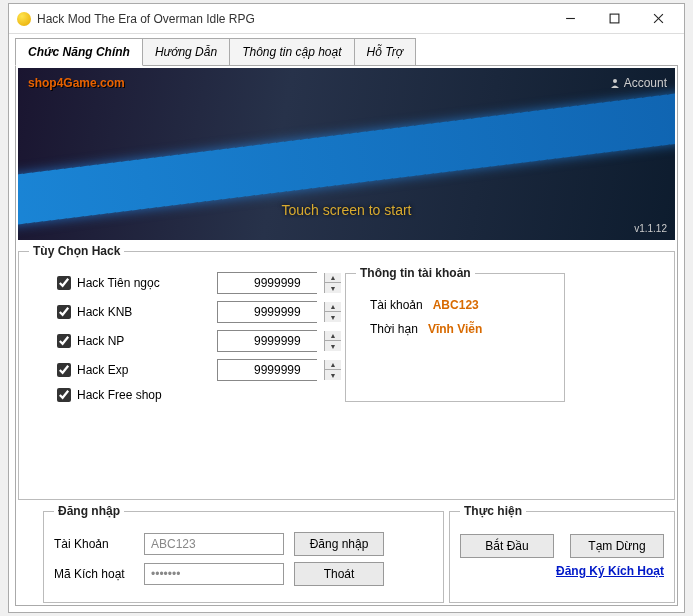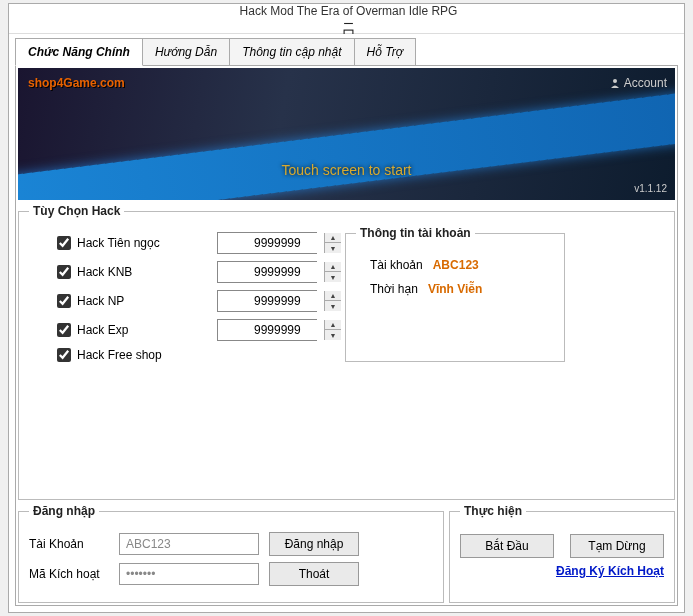--- a/index.html
+++ b/index.html
@@ -1,31 +1,31 @@
 <!DOCTYPE html>
 <html><head>
 <meta charset="utf-8">
 <style>
 * { box-sizing: border-box; margin: 0; padding: 0; font-family: "Segoe UI", Tahoma, sans-serif; font-size: 12px; }
 body { background: #f0f0f0; width: 693px; height: 616px; overflow: hidden; }
 
 .window { background: #fff; border: 1px solid #aaa; width: 677px; height: 610px; margin: 3px auto 0; display: flex; flex-direction: column; }
 
-.titlebar { display: flex; align-items: center; height: 30px; padding: 0 4px 0 8px; background: #fff; border-bottom: 1px solid #ddd; flex-direction: column; }
+.titlebar { display: flex; align-items: center; height: 30px; padding: 0 4px 0 8px; background: #fff; border-bottom: 1px solid #ddd; }
 .titlebar .icon { width: 14px; height: 14px; border-radius: 50%; background: radial-gradient(circle at 35% 30%, #ffe44d, #e6a800); margin-right: 6px; }
 .titlebar .title { flex: 1; color: #333; }
 .winbtn { width: 44px; height: 28px; display: flex; align-items: center; justify-content: center; color: #222; cursor: pointer; }
 .winbtn svg { width: 11px; height: 11px; }
 
 .tabs { display: flex; padding: 4px 6px 0; background: #fff; }
 .tab { border: 1px solid #aaa; padding: 6px 12px; background: #f4f4f4; margin-right: -1px; position: relative; cursor: pointer; font-style: italic; }
 .tab.active { background: #fff; border-bottom: 1px solid #fff; font-weight: bold; z-index: 2; }
 .tabcontent { border: 1px solid #aaa; margin: -1px 6px 6px; flex: 1; padding: 2px; display: flex; flex-direction: column; gap: 4px; overflow: hidden; }
 
-.banner { height: 132px; background: #0e0f1a; position: relative; overflow: hidden; display: flex; align-items: center; justify-content: center; }
+.banner { height: 172px; background: #0e0f1a; position: relative; overflow: hidden; display: flex; align-items: center; justify-content: center; }
 .banner .bgstripe { position: absolute; inset: 0; background: linear-gradient(100deg, #1a1530 0%, #27324a 40%, #0d1c2e 100%); }
 .banner .slash { position: absolute; width: 140%; height: 50px; background: linear-gradient(90deg, #1b87d8, #0d5ca8); transform: rotate(-7deg); top: 58px; left: -10%; box-shadow: 0 0 12px rgba(40,150,255,.6); }
 .banner .logo { position: relative; text-align: center; color: #fff; font-family: Impact, "Arial Black", sans-serif; }
 .banner .small { font-size: 14px; letter-spacing: 1px; font-style: italic; text-shadow: 2px 2px 0 #1e4a8a; }
 .banner .big { font-size: 52px; font-style: italic; letter-spacing: 2px; line-height: .9; background: linear-gradient(#fff, #c7e4ff); -webkit-background-clip: text; color: transparent; -webkit-text-stroke: 2px #0b3d6e; text-shadow: 3px 3px 0 #0b2a54; }
 .banner .sub { font-size: 18px; font-style: italic; color: #d7e9ff; text-shadow: 2px 2px 0 #0b3d6e; position: absolute; right: -130px; bottom: 10px; }
 .banner .watermark { position: absolute; top: 8px; left: 10px; color: #e86200; font-weight: bold; font-size: 12px; text-shadow: 1px 1px 0 #000; font-family: Arial; }
 .banner .touch { position: absolute; bottom: 22px; width: 100%; text-align: center; color: #d8aa2f; font-size: 14px; text-shadow: 0 0 4px #000; }
 .banner .ver { position: absolute; bottom: 6px; right: 8px; color: #ccc; font-size: 10px; }
 .banner .account { position: absolute; top: 8px; right: 8px; color: #ccc; font-size: 10px; display: flex; align-items: center; gap: 4px; }
@@ -42,21 +42,21 @@
 .spinner { display: flex; border: 1px solid #888; background: #fff; height: 22px; }
 .spinner input { border: none; width: 74px; padding: 0 4px; outline: none; font-size: 12px; margin-left: 32px; }
 .spinner .btns { display: flex; flex-direction: column; border-left: 1px solid #aaa; }
 .spinner .sbtn { width: 16px; height: 10px; display: flex; align-items: center; justify-content: center; background: #eee; cursor: pointer; font-size: 7px; color: #444; }
 .spinner .sbtn:first-child { border-bottom: 1px solid #aaa; }
 
 .acctinfo { margin-left: 16px; min-width: 220px; }
 .acctinfo .line { margin: 10px 0 0 14px; display: flex; gap: 10px; }
 .acctinfo .val { color: #d86a00; font-weight: bold; }
 
-.row-bottom { display: flex; gap: 5px; }
+.row-bottom { display: flex; gap: 5px; margin-left: 25px; }
 .login { flex: 1; }
 .login .line { display: grid; grid-template-columns: 80px 140px 90px; gap: 10px; align-items: center; margin: 6px 0; }
 .tbox { border: 1px solid #999; height: 22px; padding: 0 6px; color: #888; background: #fff; outline: none; }
 .btn { border: 1px solid #999; background: #eaeaea; height: 24px; cursor: pointer; padding: 0 10px; }
 
 .exec { width: 208px; }
 .exec .brow { display: flex; gap: 16px; justify-content: center; margin: 8px 0 6px; }
 .exec .btn { width: 94px; }
 .link { text-align: right; margin-top: 4px; }
 .link a { color: #0018c8; font-weight: bold; text-decoration: underline; cursor: pointer; }
@@ -83,21 +83,21 @@
         <svg viewBox="0 0 10 10">
           <line x1="1" y1="1" x2="9" y2="9" stroke="#222" stroke-width="1"></line>
           <line x1="9" y1="1" x2="1" y2="9" stroke="#222" stroke-width="1"></line>
         </svg>
       </div>
   </div>
 
   <div class="tabs">
     <div class="tab active">Chức Năng Chính</div>
     <div class="tab">Hướng Dẫn</div>
-    <div class="tab">Thông tin cập nhật</div>
+    <div class="tab">Thông tin cập hoạt</div>
     <div class="tab">Hỗ Trợ</div>
   </div>
 
   <div class="tabcontent">
 
     <div class="banner">
       <div class="bgstripe"></div>
       <div class="slash"></div>
       <div class="watermark">shop4Game.com</div>
       <div class="account">

